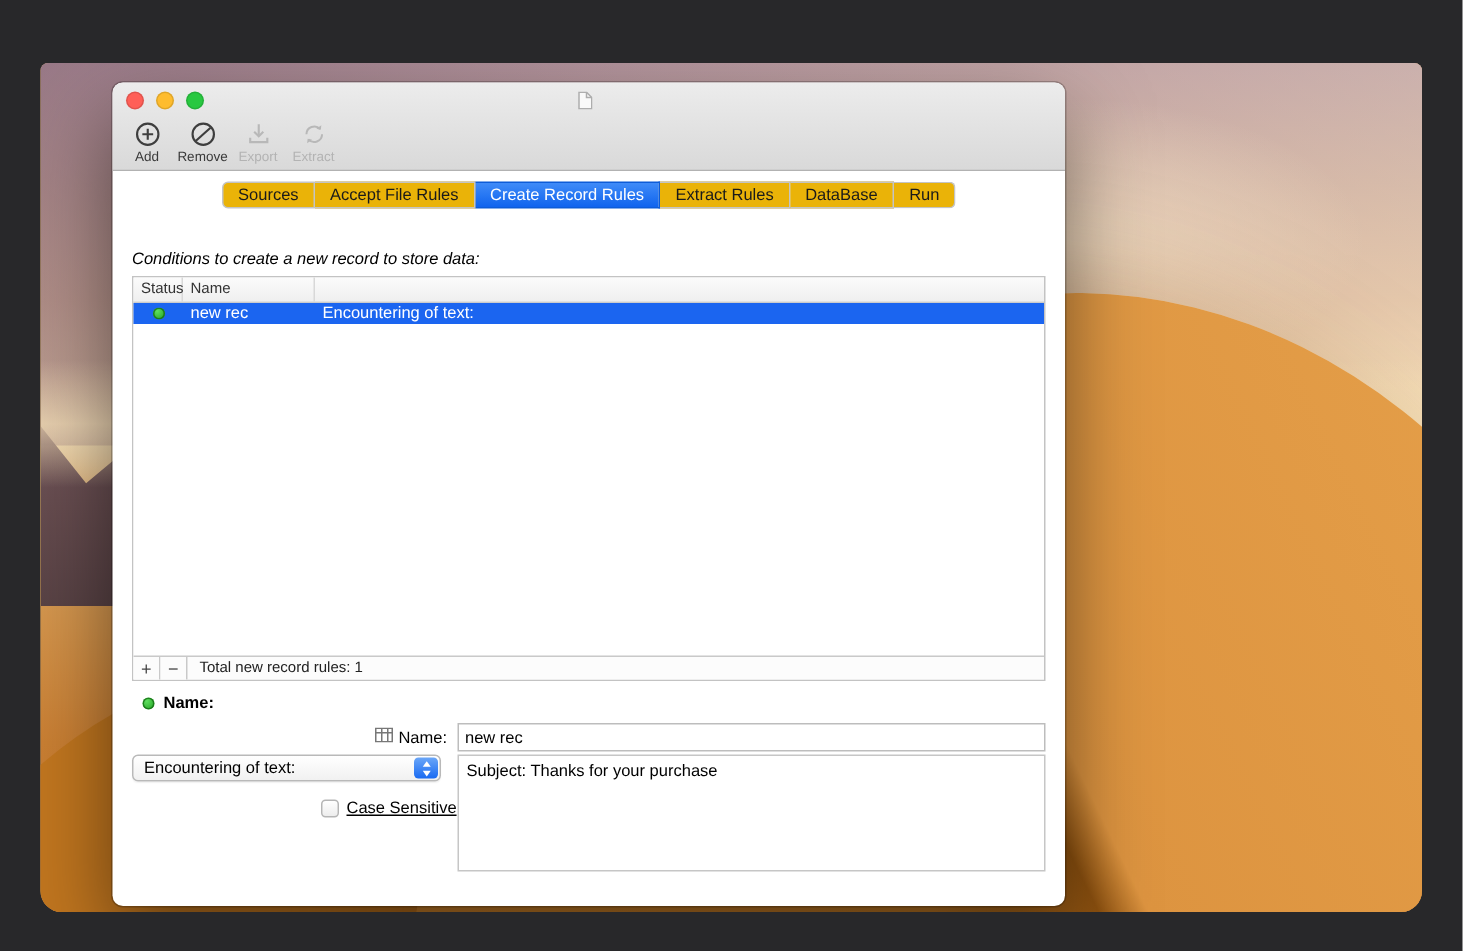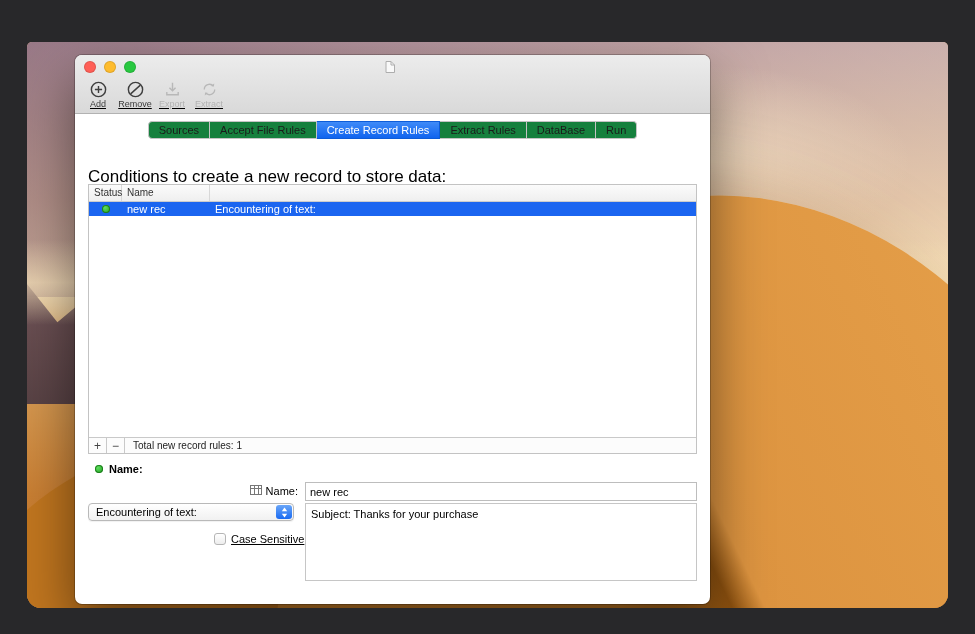--- a/index.html
+++ b/index.html
@@ -44,39 +44,39 @@
     border-bottom:1px solid #b2b2b2;}
   .titlebar{position:absolute;top:0;left:0;right:0;height:24px;}
   .traffic{position:absolute;left:9px;top:6px;display:flex;gap:8px;}
   .tl{width:12px;height:12px;border-radius:50%;box-shadow:inset 0 0 0 1px rgba(0,0,0,0.12);}
   .tl.red{background:#ff5f57;}
   .tl.yellow{background:#febc2e;}
   .tl.green{background:#28c840;}
   .title{height:24px;line-height:24px;text-align:center;font-size:13px;color:#9a9a9a;
     white-space:nowrap;overflow:hidden;}
   .doc-icon{display:inline-block;vertical-align:-2px;margin-right:5px;opacity:.75;}
-  .toolbar{position:absolute;top:23px;left:6px;display:flex;gap:3px;text-decoration:underline;}
+  .toolbar{position:absolute;top:23px;left:6px;display:flex;gap:3px;}
   .tool{display:flex;flex-direction:column;align-items:center;width:34px;padding-top:2px;
     color:#3e3e3e;background:none;border:none;font-family:inherit;cursor:default;}
   .tool .tlabel{font-size:9px;margin-top:0;color:#3a3a3a;}
   .tool.disabled{color:#b8b8b8;}
   .tool.disabled .tlabel{color:#b3b3b3;}
   .tool svg{display:block;}
   
   .tabs{position:absolute;top:66px;left:0;right:0;display:flex;justify-content:center;}
   .seg{display:flex;}
-  .tab{font-family:inherit;font-size:11px;height:18px;padding:0 10px;background:#15803d;
+  .tab{font-family:inherit;font-size:11px;height:18px;padding:0 10px;background:#eab308;
     border:1px solid #c4c4c4;border-left:none;color:#1a1a1a;line-height:16px;cursor:default;}
   .tab:first-child{border-left:1px solid #c4c4c4;border-radius:4px 0 0 4px;}
   .tab:last-child{border-radius:0 4px 4px 0;}
   .tab.selected{background:linear-gradient(180deg,#3f8bf8,#1064ee);border-color:#0d5cd8;color:#ffffff;}
   
   .desc-row{position:absolute;top:90px;left:13px;display:flex;align-items:center;gap:6px;
     font-size:11px;color:#000;}
-  .conditions{position:absolute;top:112px;left:13px;font-size:17px;color:#000;}
+  .conditions{position:absolute;top:112px;left:13px;font-size:11px;color:#000;font-style:italic;}
   
   .rules-table{position:absolute;top:129px;left:13px;width:607px;height:268px;
     border:1px solid #c3c3c3;background:#ffffff;}
   .thead{display:flex;height:16px;background:linear-gradient(180deg,#fbfbfb,#efefef);
     border-bottom:1px solid #cccccc;font-size:10px;color:#333;}
   .th{padding:2px 0 0 5px;border-right:1px solid #d8d8d8;box-sizing:border-box;}
   .th.status{width:33px;}
   .th.name{width:88px;}
   .th.rule{flex:1;border-right:none;}
   .trow{display:flex;height:14px;align-items:center;background:#1b65f0;color:#fff;font-size:11px;}

